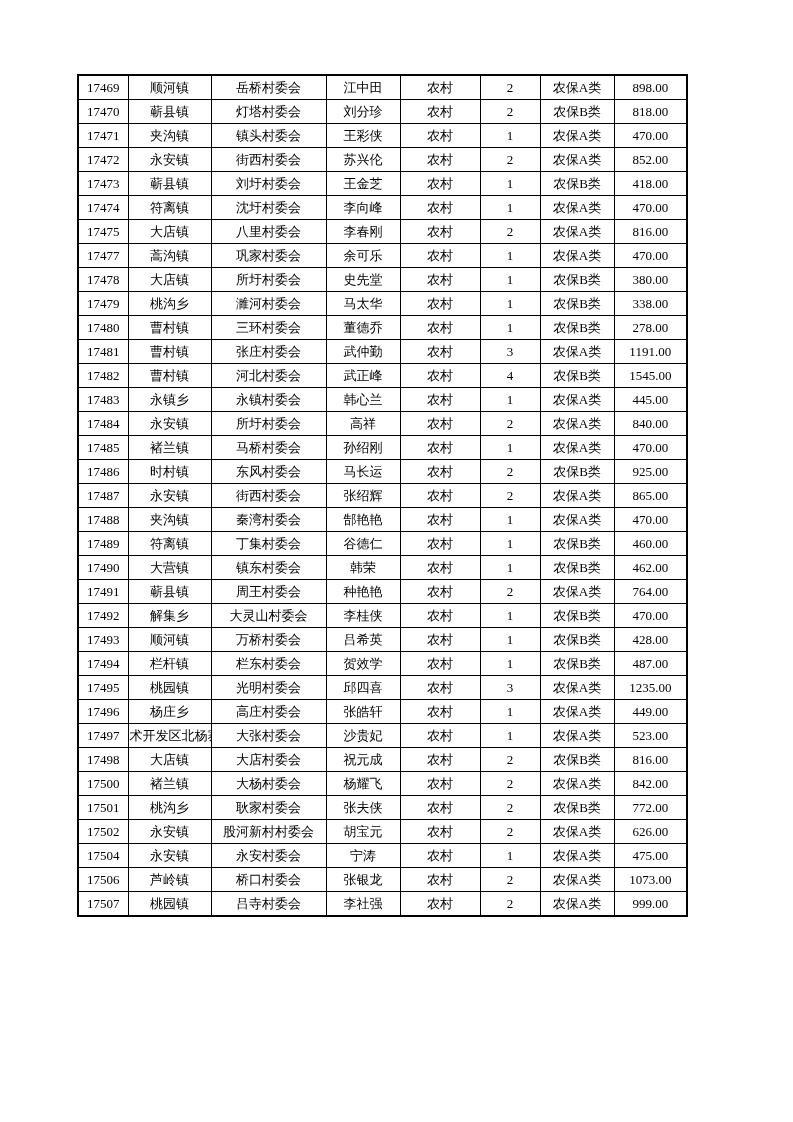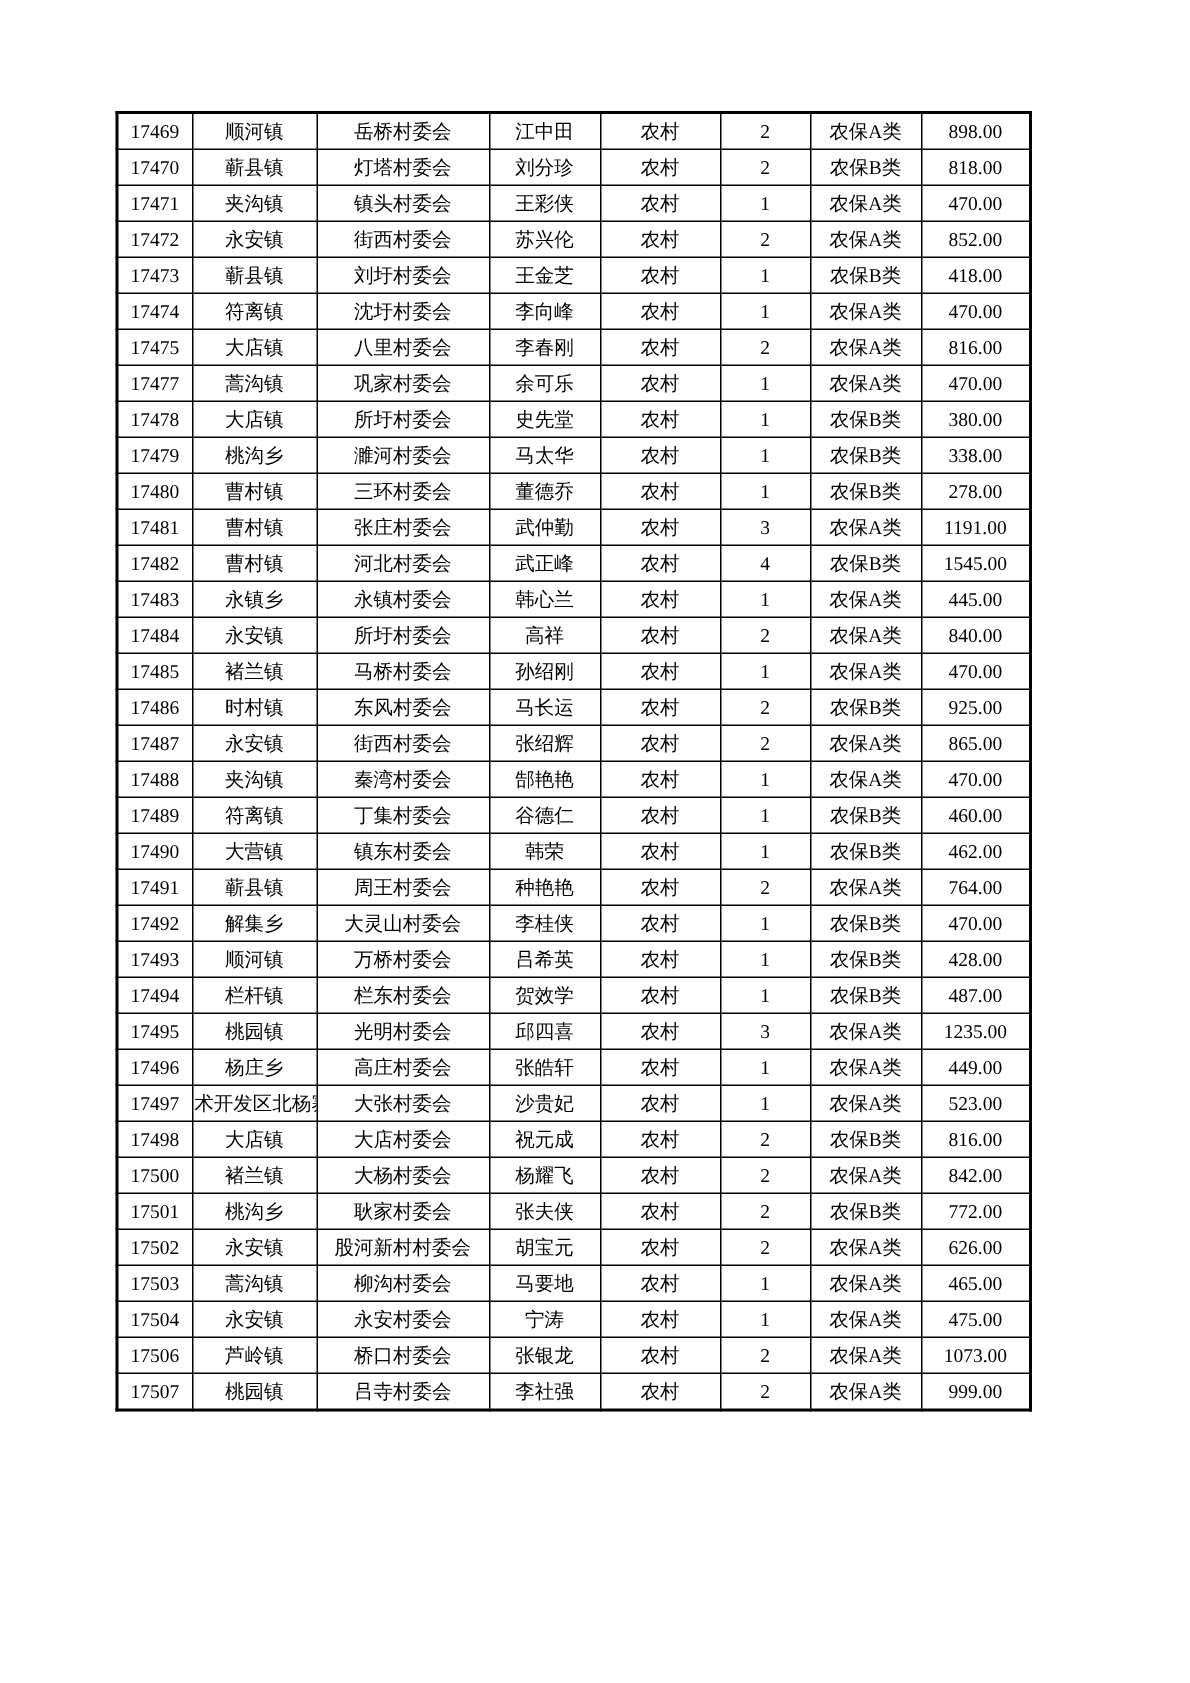--- a/index.html
+++ b/index.html
@@ -369,30 +369,20 @@
           <td>17502</td>
           <td>永安镇</td>
           <td>股河新村村委会</td>
           <td>胡宝元</td>
           <td>农村</td>
           <td>2</td>
           <td>农保A类</td>
           <td>626.00</td>
         </tr>
         <tr>
-          <td>17503</td>
-          <td>蒿沟镇</td>
-          <td>柳沟村委会</td>
-          <td>马要地</td>
-          <td>农村</td>
-          <td>1</td>
-          <td>农保A类</td>
-          <td>465.00</td>
-        </tr>
-        <tr>
           <td>17504</td>
           <td>永安镇</td>
           <td>永安村委会</td>
           <td>宁涛</td>
           <td>农村</td>
           <td>1</td>
           <td>农保A类</td>
           <td>475.00</td>
         </tr>
         <tr>

